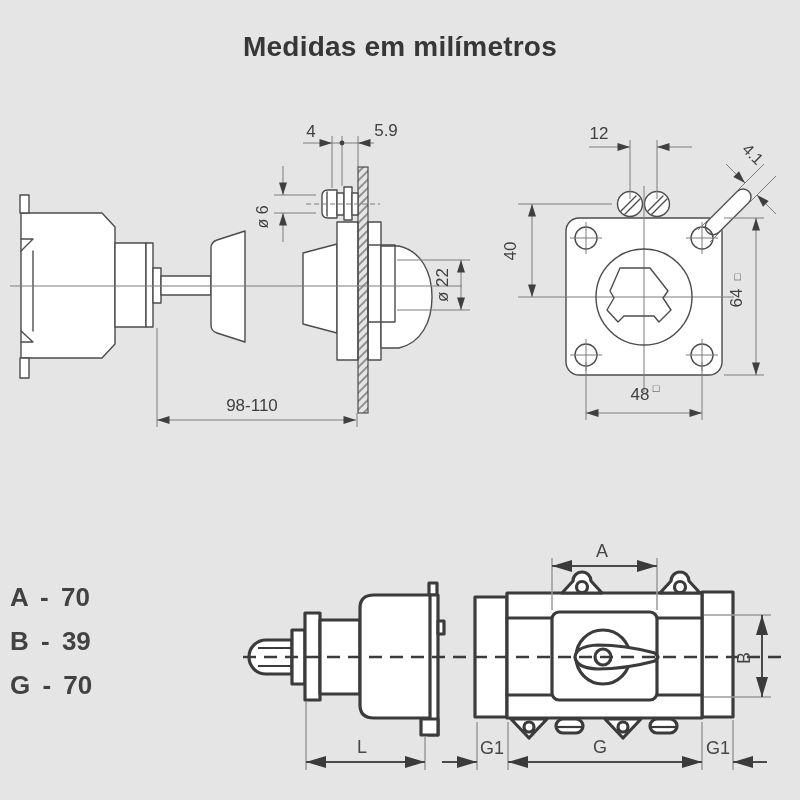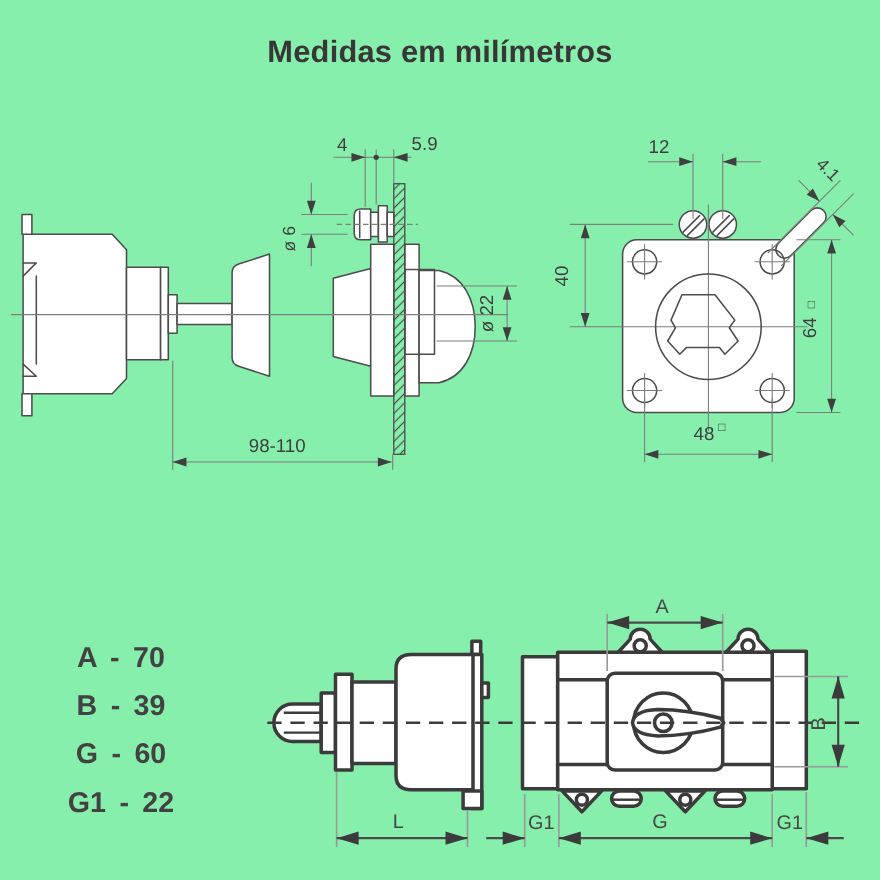--- a/index.html
+++ b/index.html
@@ -1,20 +1,20 @@
 <!DOCTYPE html>
 <html><head>
 <meta charset="utf-8">
 <style>
   html,body{margin:0;padding:0;background:#fff;}
-  .canvas{position:relative;width:800px;height:800px;background:#86efac;overflow:hidden;
+  .canvas{position:relative;width:800px;height:800px;background:#e5e5e5;overflow:hidden;
           font-family:"Liberation Sans","DejaVu Sans",sans-serif;}
   .title{position:absolute;top:31px;left:0;right:0;text-align:center;
          font-weight:bold;font-size:28px;color:#373737;letter-spacing:.2px;}
-  .legend{position:absolute;left:10px;top:575px;width:200px;text-align:center;
+  .legend{position:absolute;left:10px;top:575px;width:200px;
           font-weight:bold;font-size:26px;color:#424242;word-spacing:5px;}
   .legend div{height:44px;line-height:44px;}
   svg{position:absolute;left:0;top:0;}
   
   .o  {stroke:#4c4c4c;stroke-width:1.4;fill:none;stroke-linejoin:round;stroke-linecap:round;}
   .ow {stroke:#4c4c4c;stroke-width:1.4;fill:#ffffff;stroke-linejoin:round;}
   .d  {stroke:#7d7d7d;stroke-width:1;fill:none;}
   
   .O  {stroke:#3b3b3b;stroke-width:3.2;fill:none;stroke-linejoin:round;stroke-linecap:round;}
   .OW {stroke:#3b3b3b;stroke-width:3.2;fill:#ffffff;stroke-linejoin:round;}
@@ -29,22 +29,21 @@
 </head>
 <body>
 
 <div class="canvas">
 
   <div class="title">Medidas em milímetros</div>
 
   <div class="legend">
     <div>A - 70</div>
     <div>B - 39</div>
-    <div>G - 60</div>
-    <div>G1 - 22</div>
+    <div>G - 70</div>
   </div>
 
   <svg width="800" height="800" viewBox="0 0 800 800">
     <defs>
       <marker id="arrA" markerUnits="userSpaceOnUse" markerWidth="14" markerHeight="10" viewBox="0 0 14 10" refX="13" refY="5" orient="auto-start-reverse">
         <path d="M0.5,1 L13,5 L0.5,9 Z" fill="#3f3f3f"></path>
       </marker>
       <marker id="arrB" markerUnits="userSpaceOnUse" markerWidth="22" markerHeight="15" viewBox="0 0 22 15" refX="21" refY="7.5" orient="auto-start-reverse">
         <path d="M1,1.5 L21,7.5 L1,13.5 Z" fill="#3b3b3b"></path>
       </marker>

